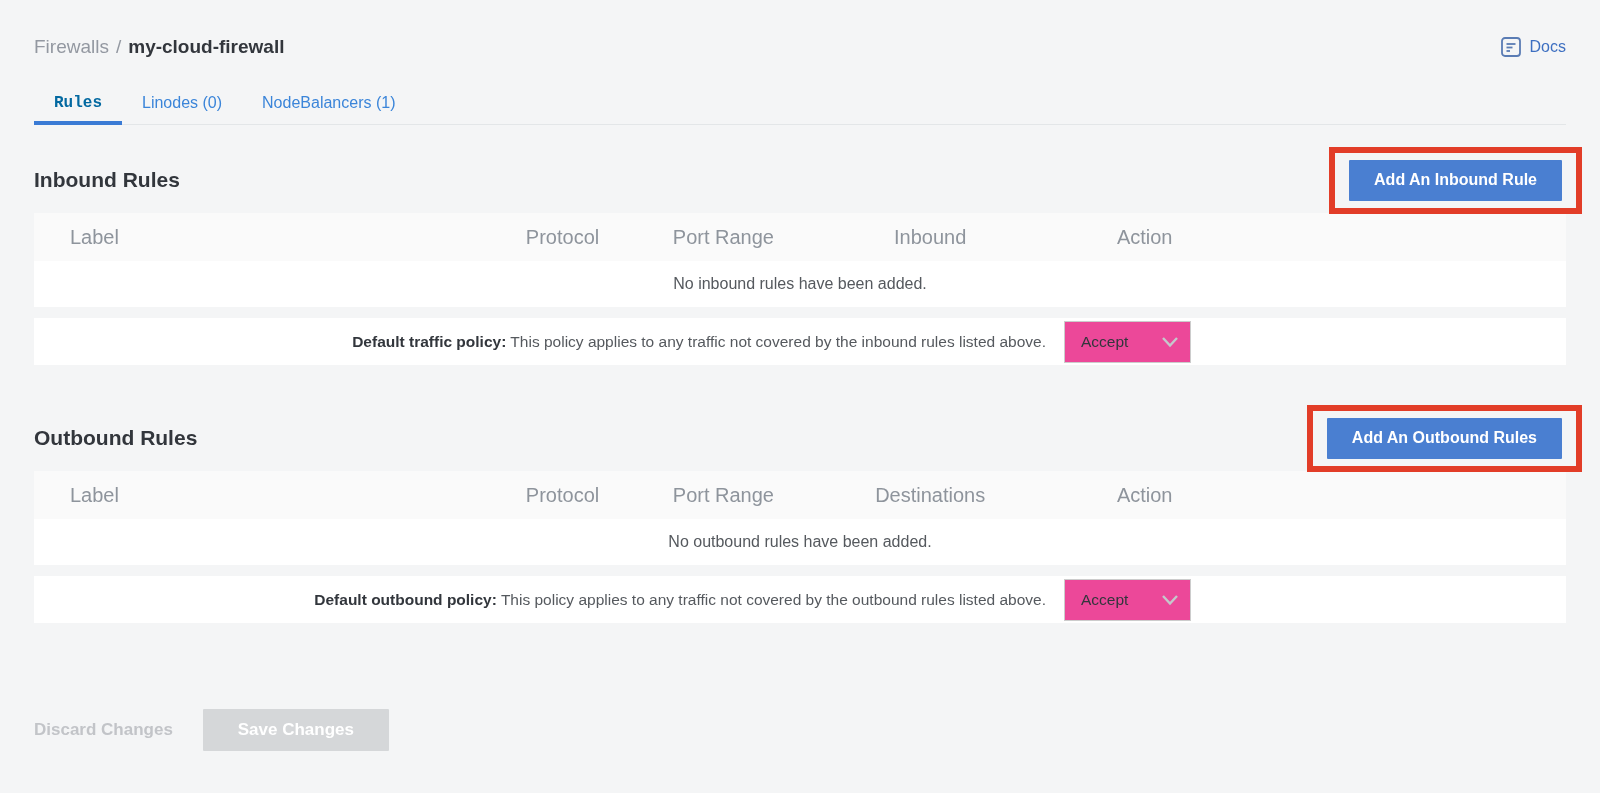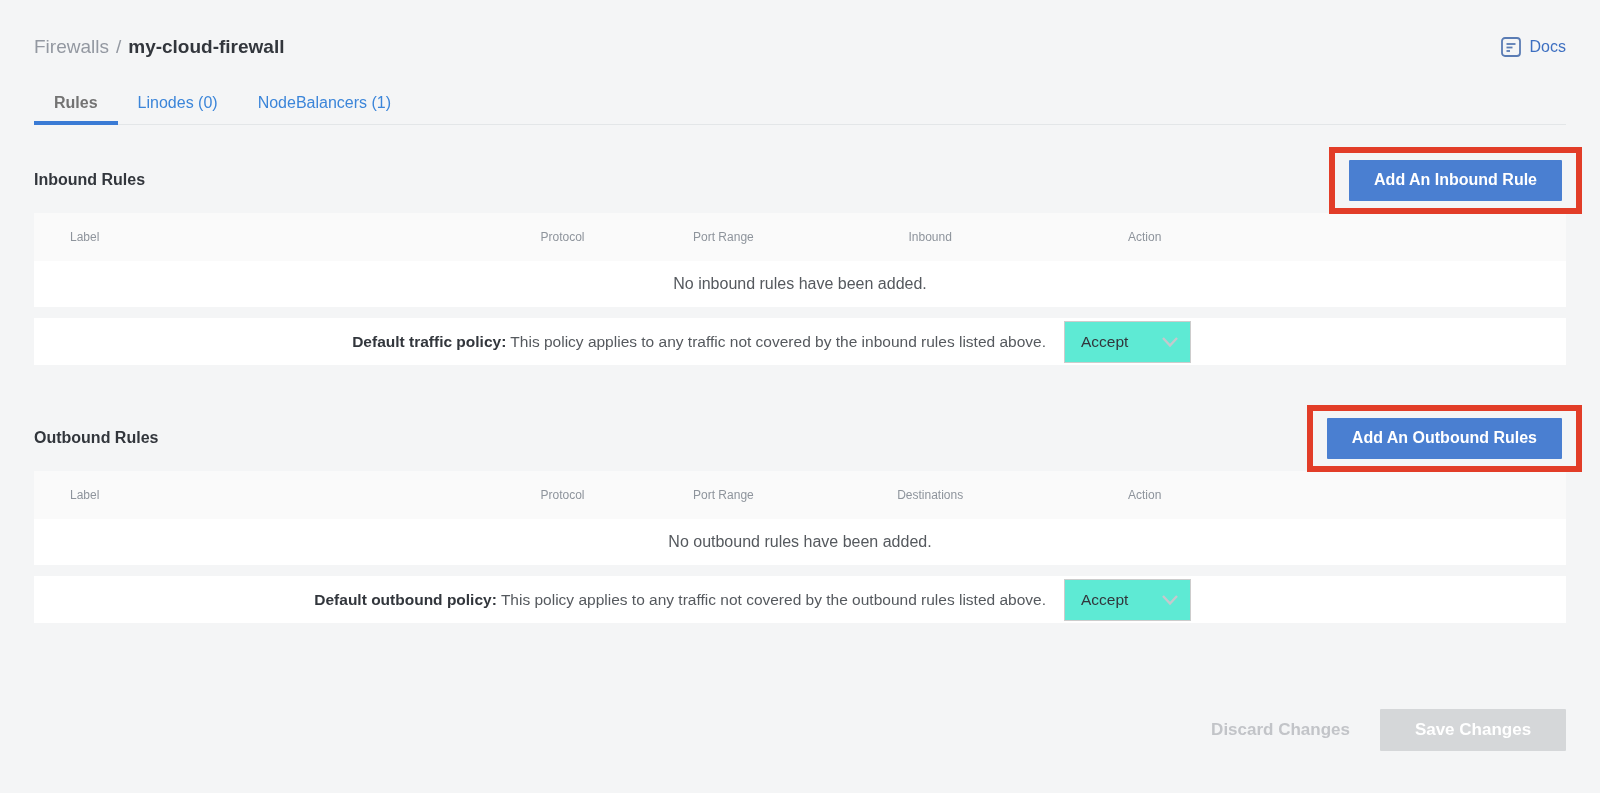--- a/index.html
+++ b/index.html
@@ -17,63 +17,63 @@
   .topbar { display: flex; justify-content: space-between; align-items: center; padding-top: 30px; height: 64px; }
   .breadcrumb { font-size: 19px; display: flex; align-items: baseline; }
   .crumb-link { color: #9398a1; cursor: pointer; }
   .crumb-sep { color: #9398a1; margin: 0 7px; }
   .crumb-current { font-weight: 700; color: #32363c; }
   .docs-link { display: flex; align-items: center; gap: 8px; color: #3d6fc1; font-size: 16px; cursor: pointer; text-decoration: none; }
 
   
   .tabs { display: flex; margin-top: 20px; border-bottom: 1px solid #e3e6e8; }
   .tab { padding: 0 20px; height: 40px; line-height: 38px; font-size: 16px; color: #3b85d9; cursor: pointer; position: relative; }
-  .tab.active { color: #737373; font-weight: 700; }
+  .tab.active { color: #0369a1; font-weight: 700; font-family: Liberation Mono, monospace; }
   .tab.active::after { content: ""; position: absolute; left: 0; right: 0; bottom: -1px; height: 4px; background: #3a7bd5; }
 
   
   .section-head { display: flex; justify-content: space-between; align-items: center; height: 66px; }
   .section-head.inbound { margin-top: 22px; }
   .section-head.outbound { margin-top: 40px; }
-  .section-title { font-size: 16px; font-weight: 700; color: #32363c; margin: 0; }
+  .section-title { font-size: 21px; font-weight: 700; color: #32363c; margin: 0; }
   .annotation-box { border: 6px solid #e23d28; padding: 7px 14px; margin-right: -16px; background: transparent; }
   .btn-primary {
     background: #4a7fd1; color: #fff; border: none; height: 41px; padding: 0 25px;
     font-size: 16px; font-weight: 700; font-family: inherit; cursor: pointer; border-radius: 1px;
     white-space: nowrap;
   }
 
   
   .thead {
     display: grid; grid-template-columns: 30% 9% 12% 15% 13% auto;
     background: #fafafa; height: 48px; align-items: center;
-    color: #8e949c; font-size: 12px;
+    color: #8e949c; font-size: 20px;
   }
   .thead .c-label { padding-left: 36px; text-align: left; }
   .thead .c { text-align: center; }
   .row-empty {
     background: #ffffff; height: 46px; display: flex; align-items: center; justify-content: center;
     font-size: 16px; color: #55595e;
   }
   .row-gap { height: 11px; }
   .row-policy {
     background: #ffffff; height: 47px; display: flex; align-items: center; justify-content: flex-end;
     font-size: 15.5px;
   }
   .policy-text { color: #55595e; }
   .policy-text b { color: #32363c; font-weight: 700; }
   .select {
     display: flex; align-items: center; justify-content: space-between;
-    width: 127px; height: 42px; background: #5eead4; border: 1px solid #cccccc;
+    width: 127px; height: 42px; background: #ec4899; border: 1px solid #cccccc;
     margin-left: 18px; margin-right: 375px; padding: 0 11px 0 16px;
     color: #32363c; font-size: 15.5px; cursor: pointer;
   }
 
   
-  .footer-actions { display: flex; justify-content: flex-end; align-items: center; margin-top: 86px; }
+  .footer-actions { display: flex; align-items: center; margin-top: 86px; }
   .btn-text {
     color: #c2c4c8; font-size: 17px; font-weight: 700; background: none; border: none;
     font-family: inherit; margin-right: 30px; cursor: default; padding: 0;
   }
   .btn-save {
     background: #d5d7d9; color: #ffffff; font-weight: 700; font-size: 17px; height: 42px;
     width: 186px; border: none; font-family: inherit; cursor: default; border-radius: 1px;
   }
   .icon svg { display: block; }
 </style>

